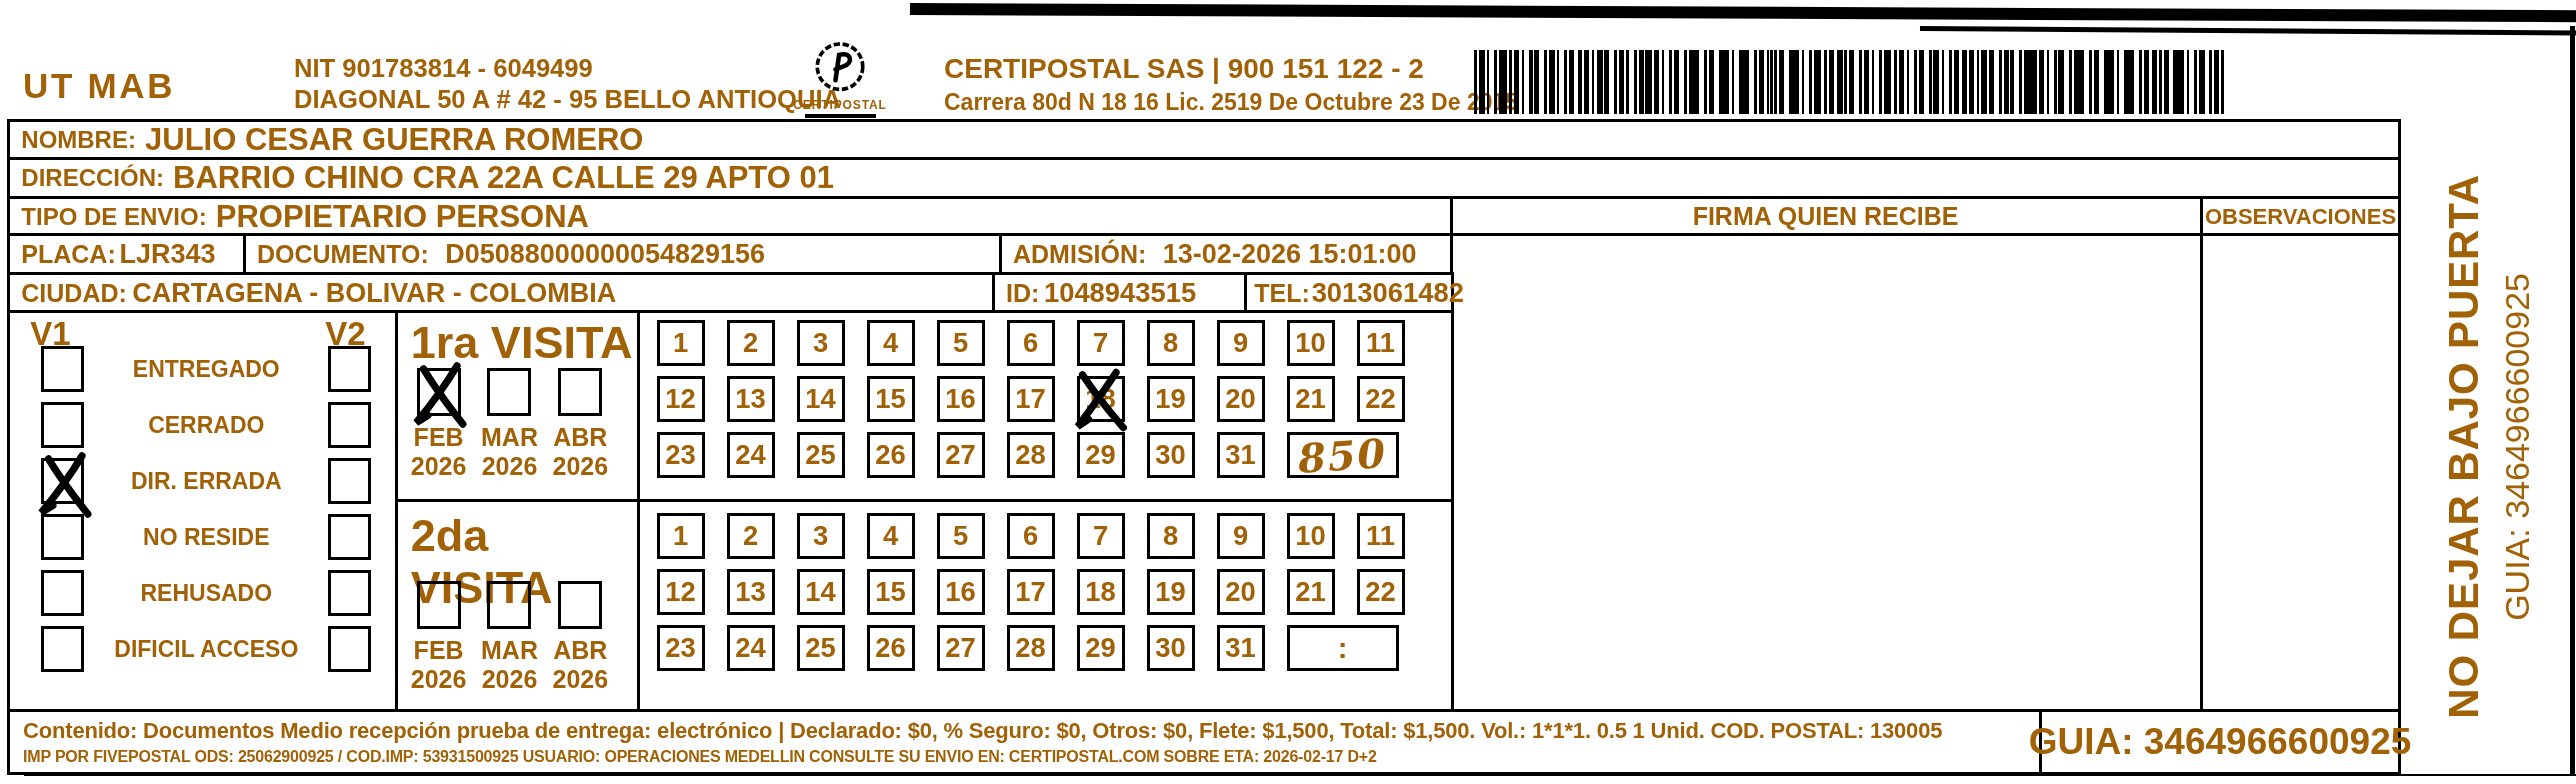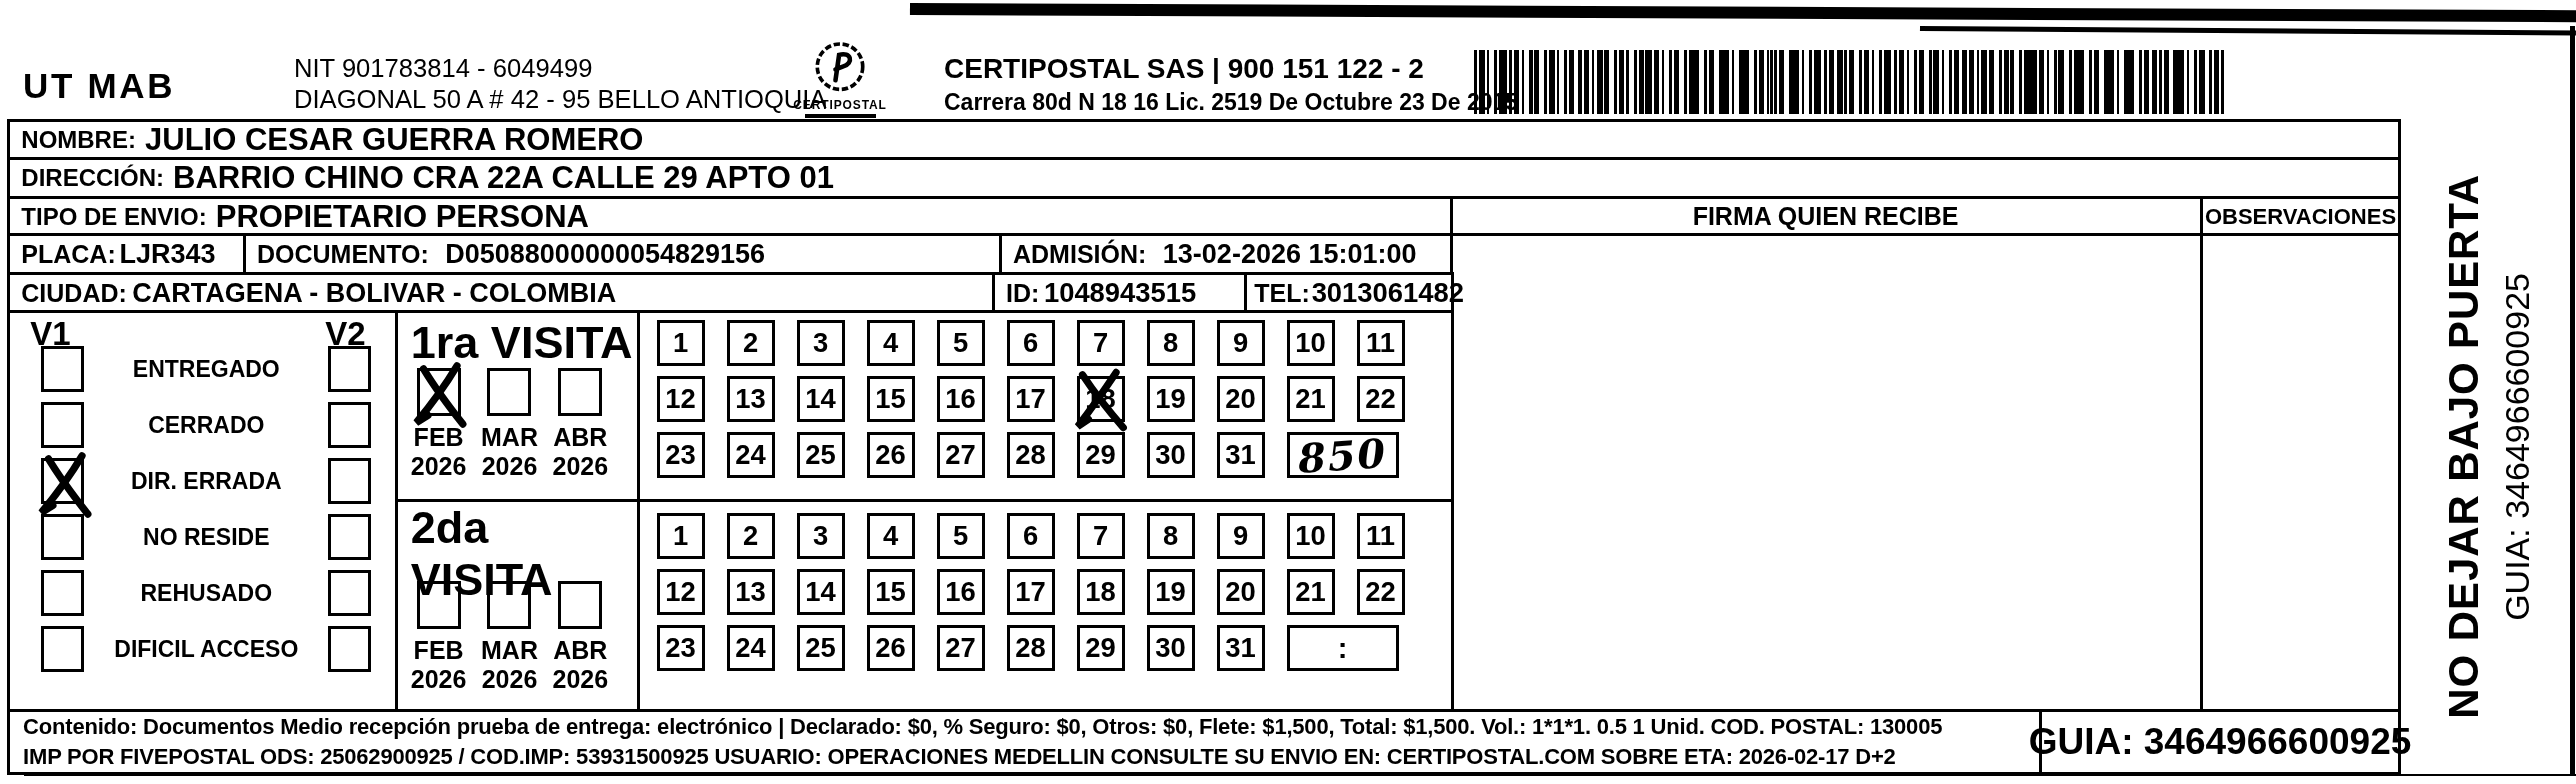--- a/index.html
+++ b/index.html
@@ -1,21 +1,21 @@
 <!DOCTYPE html>
 <html style="font-size:14.6px"><head>
 <meta charset="utf-8">
 <style>
   html,body{margin:0;padding:0;background:#fff;}
-  #page{position:relative;width:2576px;height:776px;background:#fff;color:#000000;
+  #page{position:relative;width:2576px;height:776px;background:#fff;color:#a16207;
         font-family:"Liberation Sans",sans-serif;overflow:hidden;}
   .abs{position:absolute;}
   
   .origin{left:23px;top:66px;font-size:35px;font-weight:600;letter-spacing:2.7px;}
-  .nitblock{left:294px;top:53px;font-size:25.6px;font-weight:400;line-height:1.22;white-space:nowrap;}
+  .nitblock{left:294px;top:53px;font-size:25.6px;font-weight:700;line-height:1.22;white-space:nowrap;}
   .logo{left:785px;top:40px;width:110px;text-align:center;}
   .logo .lname{font-size:12px;font-weight:700;letter-spacing:0.9px;margin-top:-1.8px;}
   .logo .lbar{height:3.7px;background:#000;width:71px;margin:1.8px auto 0;}
   .company{left:944px;top:53px;white-space:nowrap;}
   .company .c1{font-size:28px;font-weight:700;}
   .company .c2{font-size:23px;font-weight:700;margin-top:3.7px;}
   .barcode{left:1474px;top:50px;width:750px;height:64px;
     background-image:
       repeating-linear-gradient(90deg,#000 0 2.7px,transparent 2.7px 4.6px,#000 4.6px 10px,transparent 10px 12.8px,#000 12.8px 14.6px,transparent 14.6px 20px,#000 20px 23px,transparent 23px 25px,#000 25px 30px,transparent 30px 35px),
       repeating-linear-gradient(90deg,transparent 0 8.2px,#000 8.2px 11px,transparent 11px 27.4px,#000 27.4px 33px,transparent 33px 48px);}
@@ -64,21 +64,21 @@
   .cross path{stroke:#000;stroke-width:6;fill:none;stroke-linecap:round;}
   
   .sidewrap{left:2407px;top:119px;width:163px;height:655px;display:flex;flex-direction:row;
             align-items:center;justify-content:center;gap:9.1px;}
   .vert{writing-mode:vertical-rl;transform:rotate(180deg);white-space:nowrap;}
   .vwarn{font-size:42px;font-weight:800;letter-spacing:0.9px;}
   .vguia{font-size:34px;font-weight:500;}
   
   .footer-cell{flex-direction:column;align-items:flex-start;justify-content:center;gap:3.7px;padding:0 12.8px;}
   .fl1{font-size:22px;font-weight:700;letter-spacing:-0.2px;}
-  .fl2{font-size:22px;font-weight:700;letter-spacing:-0.2px;}
+  .fl2{font-size:16px;font-weight:700;letter-spacing:-0.2px;}
   .guiacell{justify-content:center;font-size:37px;font-weight:600;}
 </style>
 </head>
 <body>
 
 <div id="page">
 
   <div class="abs art a1"></div>
   <div class="abs art a2"></div>
   <div class="abs art aR"></div>
@@ -321,21 +321,21 @@
             <span class="daynum">31</span>
           </div>
           <div class="daybox widebox">
             <span class="handnote">850</span>
           </div>
         </div>
       </div>
   </div>
 
   <div class="panel" style="left:395px;top:499px;width:246px;height:213px;">
-    <div class="vtitle" style="top:0;">2da VISITA</div>
+    <div class="vtitle" style="top:8px;">2da VISITA</div>
     <div class="months v2m">
         <div class="month-col">
           <div class="cbox mbox"></div>
           <div class="month-label">FEB</div>
           <div class="month-label">2026</div>
         </div>
         <div class="month-col">
           <div class="cbox mbox"></div>
           <div class="month-label">MAR</div>
           <div class="month-label">2026</div>

